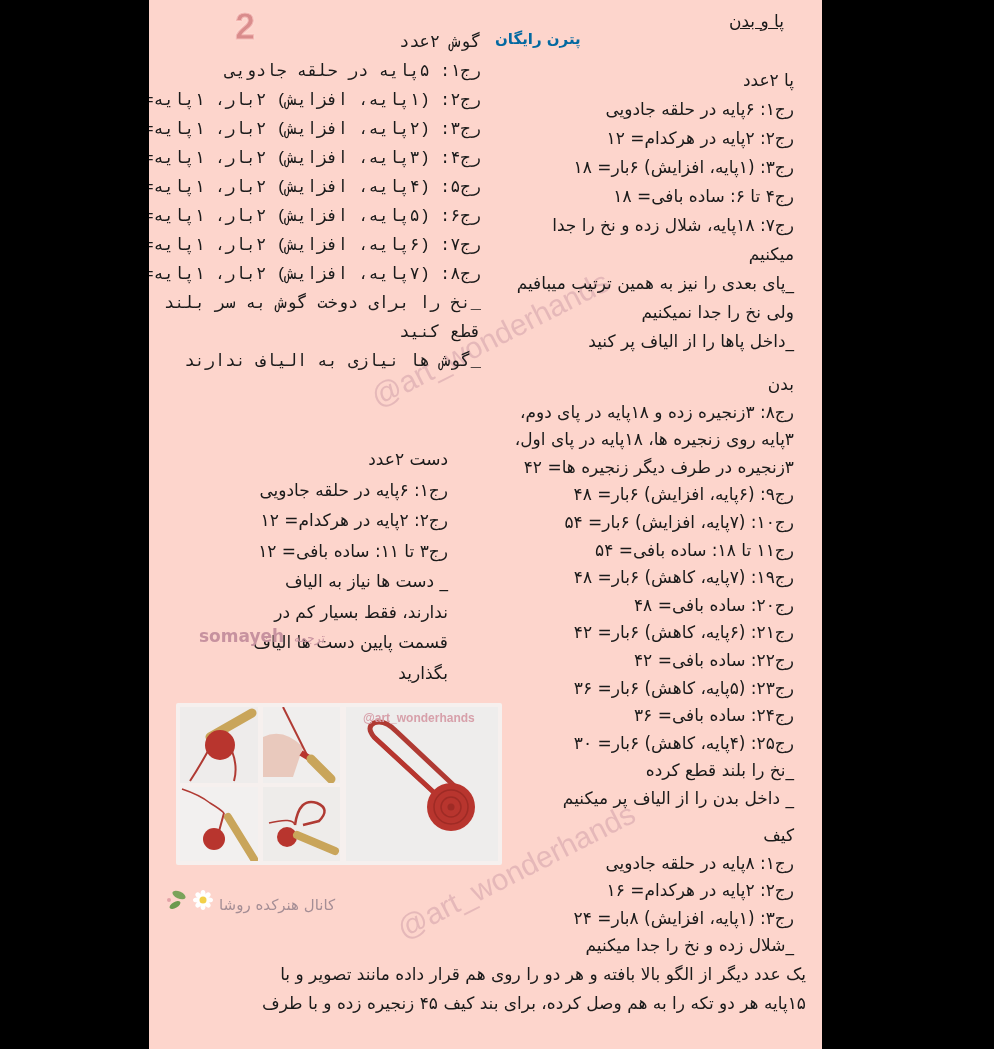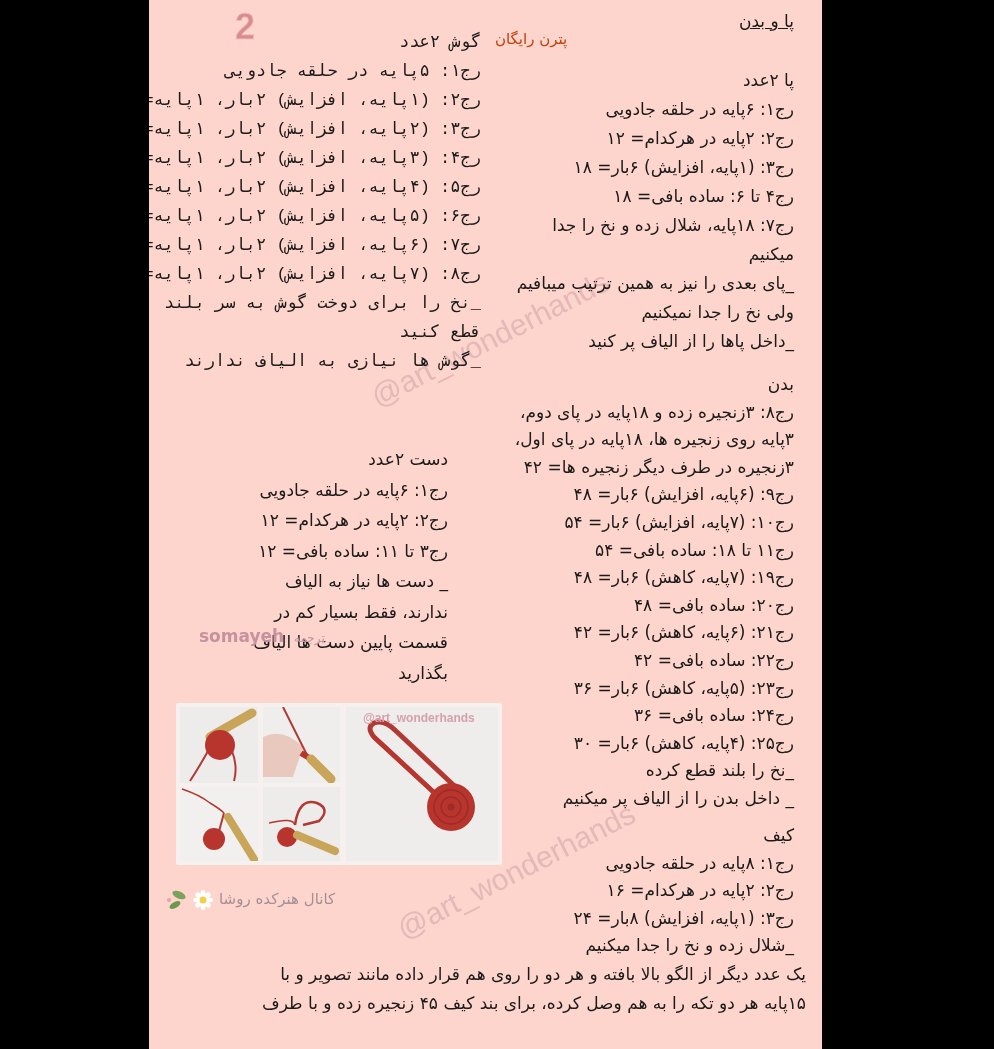--- a/index.html
+++ b/index.html
@@ -3,42 +3,42 @@
 <meta charset="utf-8">
 <style>
   html, body { margin:0; padding:0; }
   body { width:994px; height:1049px; background:#000; position:relative; overflow:hidden;
          font-family:"DejaVu Sans", sans-serif; }
   .panel { position:absolute; left:149px; top:0; width:673px; height:1049px; background:#fdd5cc; overflow:hidden; }
   .block { position:absolute; direction:rtl; text-align:right; color:#1a1a1a; font-size:17px; line-height:29px; white-space:nowrap; }
   .block div { white-space:nowrap; }
   .title-num { position:absolute; left:86px; top:6px; font-family:"Liberation Sans", sans-serif; font-weight:bold; font-size:36px;
                color:#d98c8c; -webkit-text-stroke:1px #f4b9b4; text-shadow:0 0 2px #fff; }
-  .free-pattern { position:absolute; left:346px; top:30px; font-size:15px; color:#c2410c; direction:rtl; }
+  .free-pattern { position:absolute; left:346px; top:30px; font-size:15px; color:#0369a1; direction:rtl;font-weight:bold; }
   .translator { position:absolute; left:50px; top:626px; direction:ltr; font-size:15px; color:#c7929f; }
   .translator .name { font-weight:bold; font-size:17px; }
   .translator .lbl { font-size:12px; margin-left:5px; }
   .collage { position:absolute; left:27px; top:703px; width:326px; height:162px; background:#f6f0ee; border-radius:2px; }
   .cell { position:absolute; background:#eceae9; overflow:hidden; }
   .wm-photo { position:absolute; left:17px; top:4px; font-size:12px; color:#d7a0aa; font-weight:bold; font-family:"Liberation Sans", sans-serif; }
-  .channel { position:absolute; left:16px; top:890px; font-size:15px; color:#a58e95; direction:ltr; display:flex; align-items:flex-start; gap:6px; }
+  .channel { position:absolute; left:16px; top:890px; font-size:15px; color:#a58e95; direction:ltr; display:flex; align-items:flex-end; gap:6px; }
   .watermark { position:absolute; font-family:"Liberation Sans", sans-serif; font-size:30px; color:rgba(210,160,170,0.55); transform-origin:left bottom; white-space:nowrap; pointer-events:none; }
 </style>
 </head>
 <body>
 
 <div class="panel">
 
   <div class="watermark" style="left:232px; top:380px; transform:rotate(-27deg);">@art_wonderhands</div>
   <div class="watermark" style="left:258px; top:912px; transform:rotate(-27deg);">@art_wonderhands</div>
 
   <div class="title-num">2</div>
   <div class="free-pattern">پترن رایگان</div>
 
-  <div class="block" style="right:28px; top:7px;text-decoration:underline;">
+  <div class="block" style="right:38px; top:7px;text-decoration:underline;">
     <div>پا و بدن</div>
   </div>
 
   <div class="block" style="right:28px; top:66px;">
     <div>پا ۲عدد</div>
     <div>رج۱: ۶پایه در حلقه جادویی</div>
     <div>رج۲: ۲پایه در هرکدام= ۱۲</div>
     <div>رج۳: (۱پایه، افزایش) ۶بار= ۱۸</div>
     <div>رج۴ تا ۶: ساده بافی= ۱۸</div>
     <div>رج۷: ۱۸پایه، شلال زده و نخ را جدا</div>

